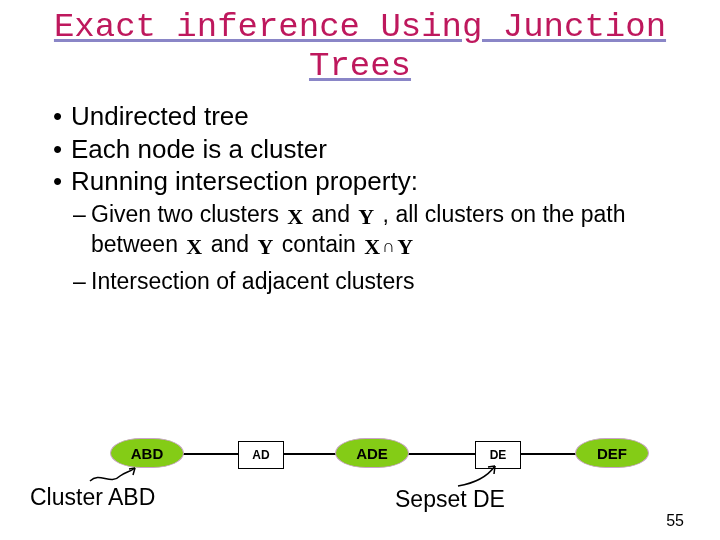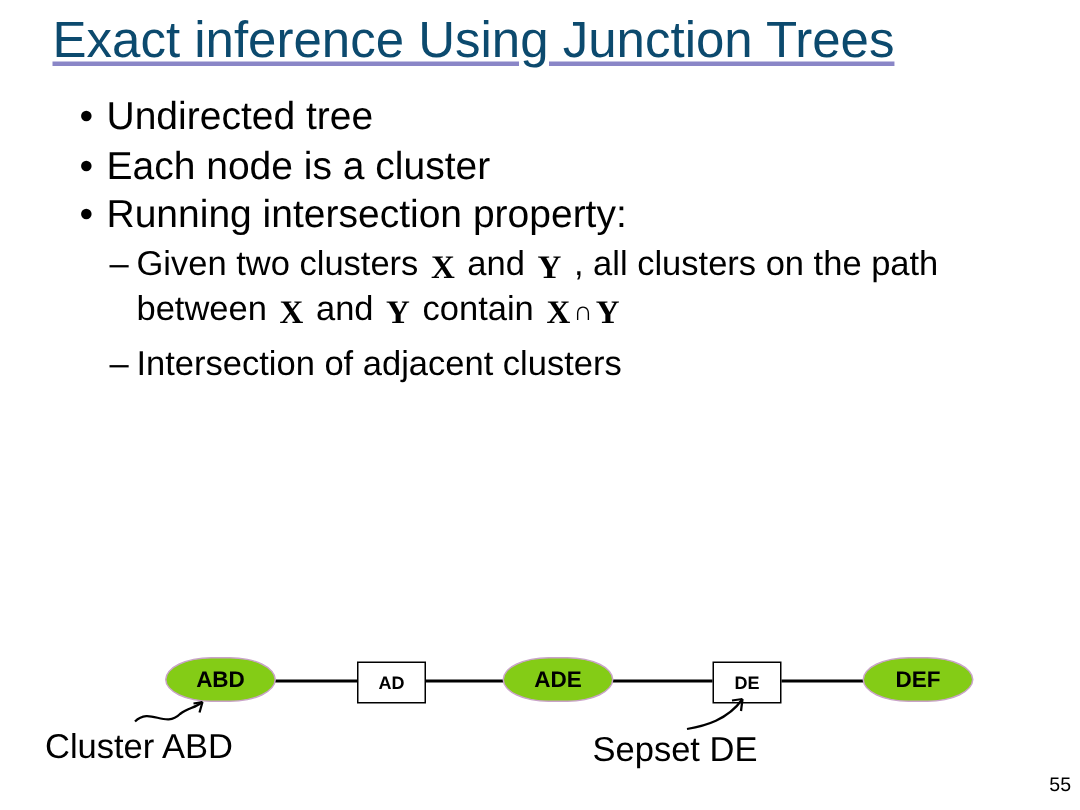--- a/index.html
+++ b/index.html
@@ -1,36 +1,36 @@
 <!DOCTYPE html>
 <html><head>
 <meta charset="utf-8">
 <style>
   * { box-sizing: border-box; margin: 0; padding: 0; }
   html, body { width: 720px; height: 540px; background: #fff; font-family: Arial, Helvetica, sans-serif; color: #000; position: relative; overflow: hidden; }
   .slide { width: 720px; height: 540px; position: relative; padding: 0 35px; }
-  .title { font-size: 34px; color: #0c4a6e; text-align: left; line-height: 1.15; padding-top: 8px; text-decoration: underline; text-decoration-color: #8a86c7; text-underline-offset: 3px; font-weight: 400; }
+  .title { font-size: 34px; color: #be185d; text-align: center; line-height: 1.15; padding-top: 8px; text-decoration: underline; text-decoration-color: #8a86c7; text-underline-offset: 3px; font-weight: 400; font-family: Liberation Mono, monospace; }
   .body { padding-top: 14px; }
   ul.top { list-style: none; padding-left: 18px; }
   ul.top > li { font-size: 26px; line-height: 1.25; padding-left: 18px; position: relative; }
   ul.top > li::before { content: "•"; position: absolute; left: 0; top: 0; }
   ul.sub { list-style: none; padding-left: 38px; margin: 2px 0 6px 0; }
   ul.sub > li { font-size: 23px; line-height: 1.25; padding-left: 18px; position: relative; }
   ul.sub > li::before { content: "–"; position: absolute; left: 0; top: 0; }
   .mathvar { font-family: "Times New Roman", serif; font-weight: bold; font-size: 22px; display: inline-block; vertical-align: -2px; padding: 0 2px; }
   .intersect { font-family: "Times New Roman", serif; font-size: 18px; }
   .diagram { position: absolute; left: 0; top: 430px; width: 720px; height: 70px; }
   .node { position: absolute; top: 8px; height: 30px; border-radius: 50% / 60%; display: flex; align-items: center; justify-content: center; font-family: Arial; font-weight: bold; font-size: 15px; }
   .cluster { background: #84cc16; border: 1px solid #c9a3c8; width: 74px; }
   .sepset  { background: #fff; border: 1px solid #000; width: 46px; height: 28px; border-radius: 0; top: 11px; font-size: 12px; }
   .edge { position: absolute; top: 23px; height: 2px; background: #000; }
   .ann { position: absolute; font-size: 23px; font-family: Arial; }
   .squiggle { position: absolute; }
   .arrow { position: absolute; }
-  .pagenum { position: absolute; right: 6px; bottom: 10px; font-size: 13px; }
+  .pagenum { position: absolute; right: 36px; bottom: 10px; font-size: 16px; }
 </style>
 </head>
 <body>
 
 <div class="slide">
 
   <h1 class="title">Exact inference Using Junction Trees</h1>
 
   <div class="body">
     <ul class="top">

